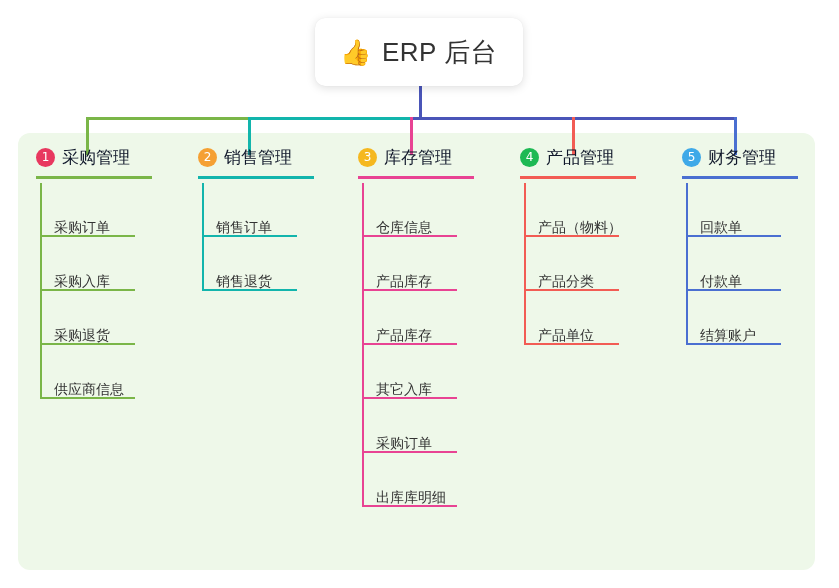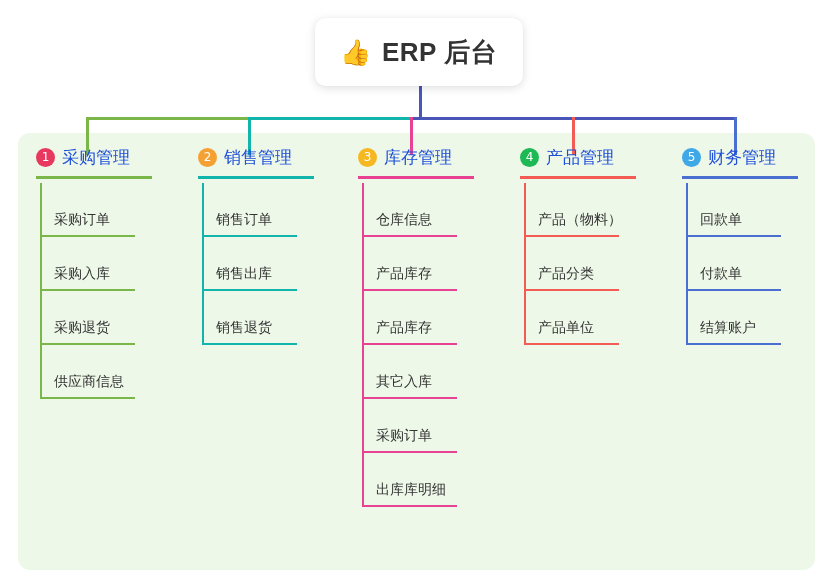--- a/index.html
+++ b/index.html
@@ -38,21 +38,20 @@
   .root-emoji {
     font-size: 25px;
     line-height: 1;
     color: #f5c13a;
   }
   .root-title {
     font-size: 26px;
     color: #333333;
     letter-spacing: 0.5px;
     white-space: nowrap;
-    font-weight: bold;
   }
 
   
   .panel {
     position: absolute;
     left: 18px;
     top: 133px;
     width: 797px;
     height: 437px;
     background: #eef8e9;
@@ -87,21 +86,21 @@
     border-radius: 50%;
     color: #ffffff;
     font-size: 12px;
     line-height: 19px;
     text-align: center;
     flex: 0 0 auto;
     font-family: "DejaVu Sans", sans-serif;
   }
   .col-title {
     font-size: 17px;
-    color: #1d4ed8;
+    color: #0f172a;
     white-space: nowrap;
   }
   .col-underline {
     position: absolute;
     left: 18px;
     top: 31px;
     height: 3px;
     width: 116px;
   }
   .leaf-wrap {
@@ -117,21 +116,21 @@
     bottom: 0;
   }
   .leaf {
     position: relative;
     height: 54px;
     box-sizing: border-box;
   }
   .leaf-label {
     position: absolute;
     left: 14px;
-    bottom: 8px;
+    bottom: 0;
     font-size: 14px;
     color: #333333;
     white-space: nowrap;
   }
   .leaf-underline {
     position: absolute;
     left: 0;
     bottom: 0;
     height: 2px;
     width: 95px;
@@ -195,24 +194,20 @@
           <span class="col-title">销售管理</span>
         </div>
         <div class="col-underline" style="background: rgb(18, 181, 172);"></div>
         <div class="leaf-wrap">
           <div class="spine" style="background: rgb(18, 181, 172);"></div>
           <div class="leaf">
             <span class="leaf-label">销售订单</span>
             <div class="leaf-underline" style="background: rgb(18, 181, 172);"></div>
           </div>
           <div class="leaf">
-            <span class="leaf-label">销售出库</span>
-            <div class="leaf-underline" style="background: rgb(18, 181, 172);"></div>
-          </div>
-          <div class="leaf">
             <span class="leaf-label">销售退货</span>
             <div class="leaf-underline" style="background: rgb(18, 181, 172);"></div>
           </div>
         </div>
       </div>
       <div class="column" style="left: 340px;">
         <div class="col-header">
           <span class="badge" style="background: rgb(245, 184, 32);">3</span>
           <span class="col-title">库存管理</span>
         </div>

